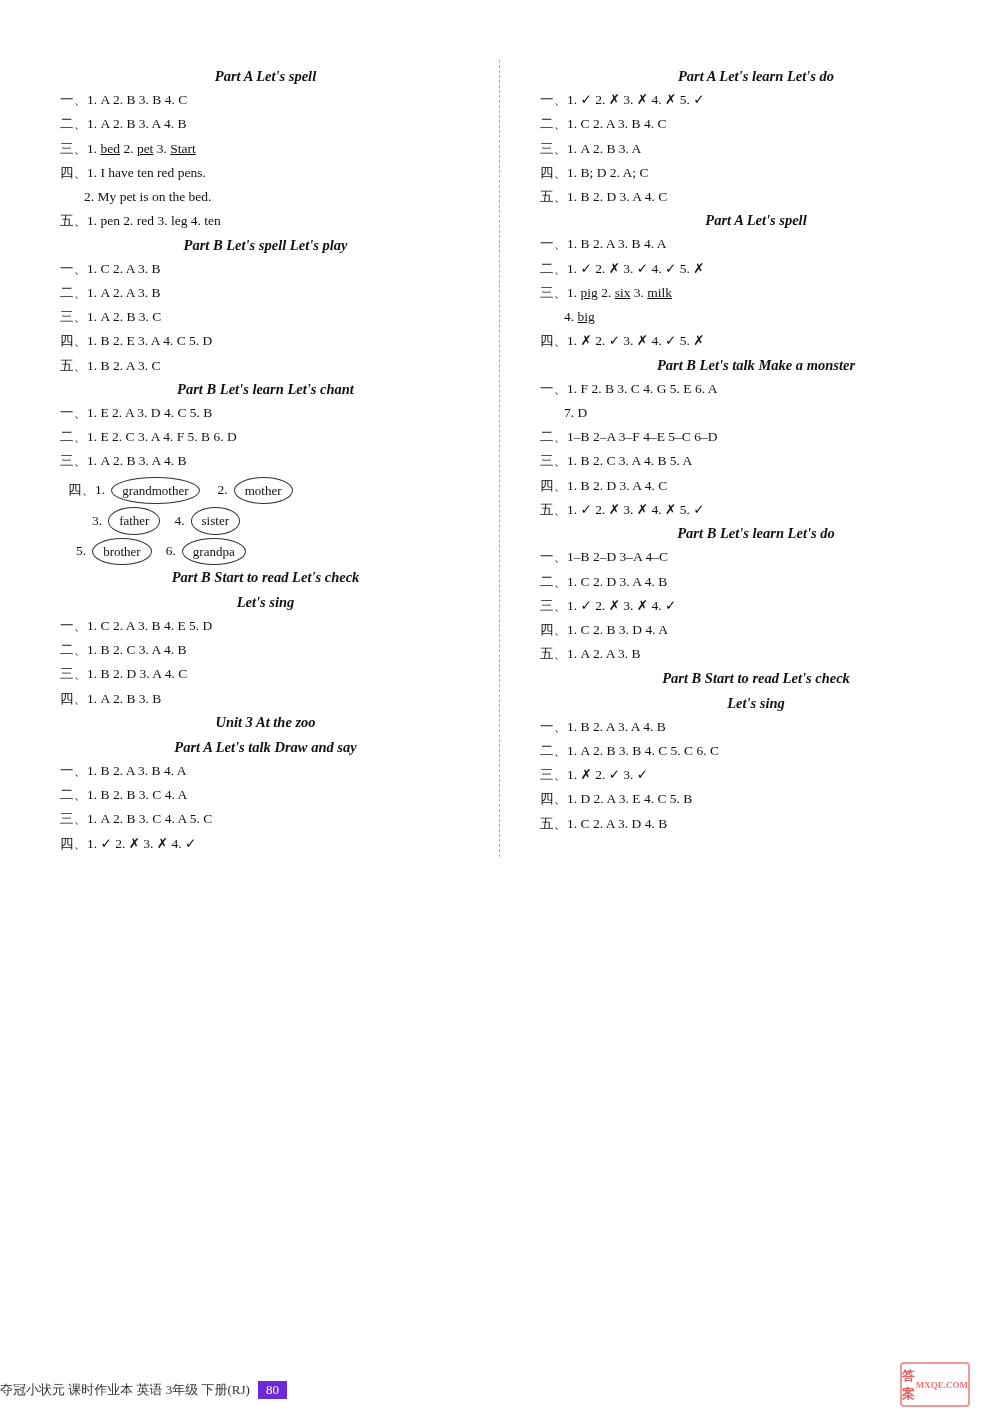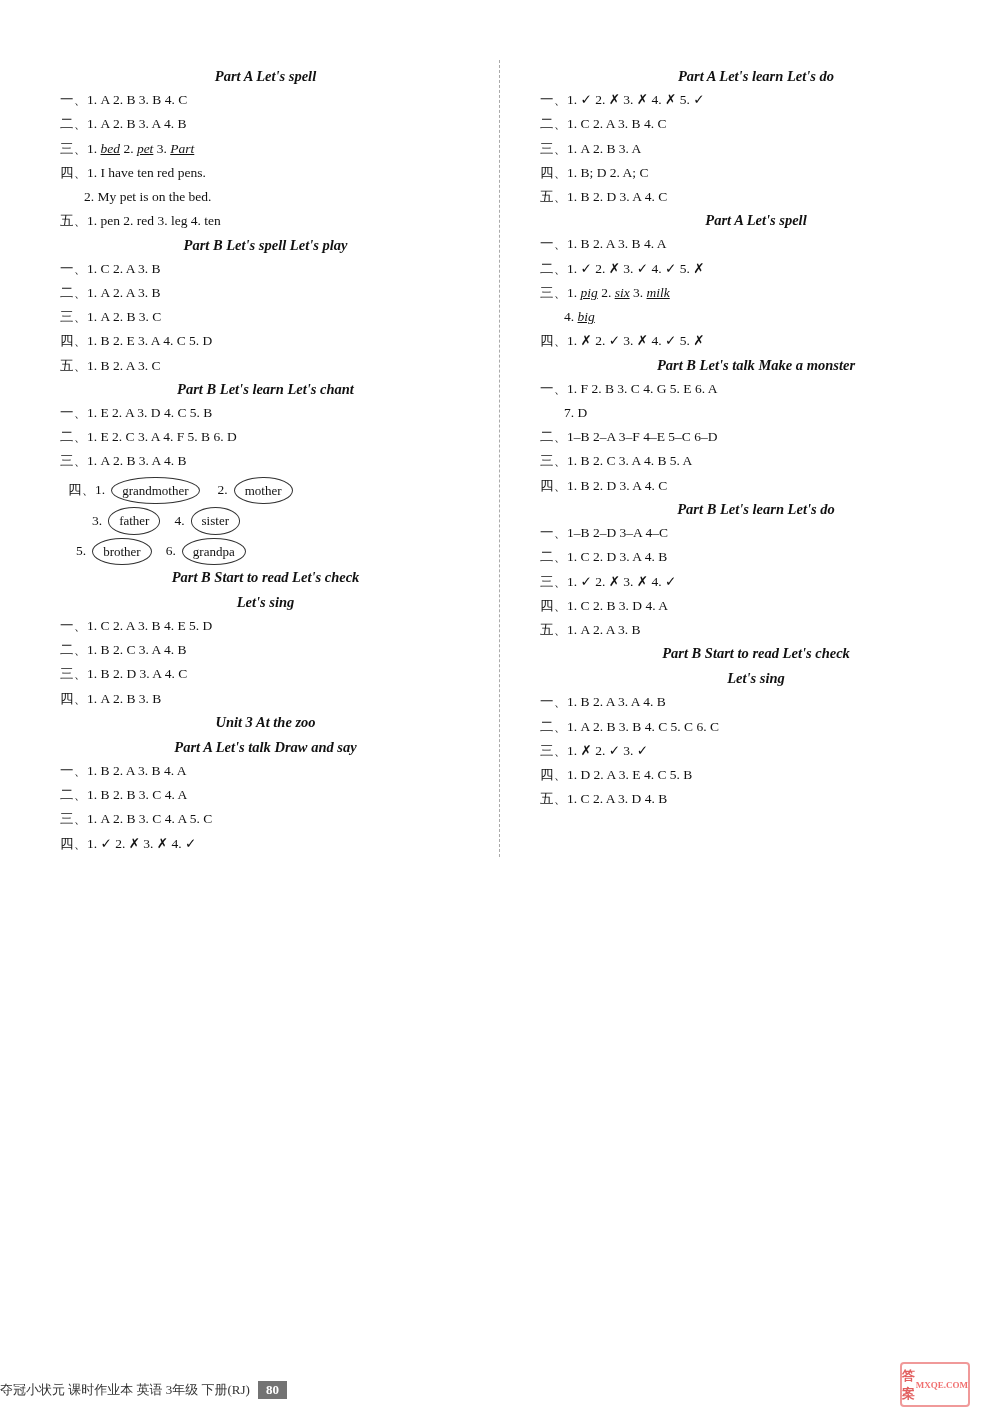--- a/index.html
+++ b/index.html
@@ -43,21 +43,20 @@
       margin: 2px 0;
       font-size: 13.5px;
       line-height: 1.65;
     }
     .line .indent {
       display: inline-block;
       width: 24px;
     }
     .underline-word {
       text-decoration: underline;
-      font-style: italic;
       margin-top: 7px;
     }
     .oval {
       display: inline-block;
       border: 1.5px solid #333;
       border-radius: 50%;
       padding: 1px 10px;
       font-size: 13px;
       margin: 0 2px;
     }
@@ -78,24 +77,24 @@
       width: 100%;
       text-align: center;
       font-size: 13px;
       color: #333;
       display: flex;
       justify-content: flex-start;
       align-items: center;
       gap: 8px;
     }
     .footer .page-num {
-      background: #737373;
+      background: #6d28d9;
       color: #fff;
       padding: 1px 8px;
-      font-weight: bold;
+      font-weight: normal;
       font-size: 13px;
     }
     .stamp {
       position: absolute;
       bottom: 10px;
       right: 30px;
       width: 70px;
       height: 45px;
       border: 2px solid #e88;
       border-radius: 4px;
@@ -119,21 +118,21 @@
 <body>
 
 <div class="page">
   <div class="two-col">
 
     <div class="col-left">
 
       <div class="section-title">Part A  Let's spell</div>
       <div class="line">一、1. A  2. B  3. B  4. C</div>
       <div class="line">二、1. A  2. B  3. A  4. B</div>
-      <div class="line">三、1. <span class="underline-word">bed</span>  2. <span class="underline-word">pet</span>  3. <span class="underline-word">Part</span></div>
+      <div class="line">三、1. <span class="underline-word">bed</span>  2. <span class="underline-word">pet</span>  3. <span class="underline-word">Start</span></div>
       <div class="line">四、1. I have ten red pens.</div>
       <div class="line"><span class="indent"></span>2. My pet is on the bed.</div>
       <div class="line">五、1. pen  2. red  3. leg  4. ten</div>
 
       <div class="section-title mt4">Part B  Let's spell  Let's play</div>
       <div class="line">一、1. C  2. A  3. B</div>
       <div class="line">二、1. A  2. A  3. B</div>
       <div class="line">三、1. A  2. B  3. C</div>
       <div class="line">四、1. B  2. E  3. A  4. C  5. D</div>
       <div class="line">五、1. B  2. A  3. C</div>
@@ -195,20 +194,21 @@
       <div class="line">三、1. <span class="underline-word">pig</span>  2. <span class="underline-word">six</span>  3. <span class="underline-word">milk</span></div>
       <div class="line"><span class="indent"></span>4. <span class="underline-word">big</span></div>
       <div class="line">四、1. ✗  2. ✓  3. ✗  4. ✓  5. ✗</div>
 
       <div class="section-title mt4">Part B  Let's talk  Make a monster</div>
       <div class="line">一、1. F  2. B  3. C  4. G  5. E  6. A</div>
       <div class="line"><span class="indent"></span>7. D</div>
       <div class="line">二、1–B  2–A  3–F  4–E  5–C  6–D</div>
       <div class="line">三、1. B  2. C  3. A  4. B  5. A</div>
       <div class="line">四、1. B  2. D  3. A  4. C</div>
+      <div class="line">五、1. ✓  2. ✗  3. ✗  4. ✗  5. ✓</div>
 
       <div class="section-title mt4">Part B  Let's learn  Let's do</div>
       <div class="line">一、1–B  2–D  3–A  4–C</div>
       <div class="line">二、1. C  2. D  3. A  4. B</div>
       <div class="line">三、1. ✓  2. ✗  3. ✗  4. ✓</div>
       <div class="line">四、1. C  2. B  3. D  4. A</div>
       <div class="line">五、1. A  2. A  3. B</div>
 
       <div class="section-title mt4">Part B  Start to read  Let's check</div>
       <div class="section-title">Let's sing</div>

